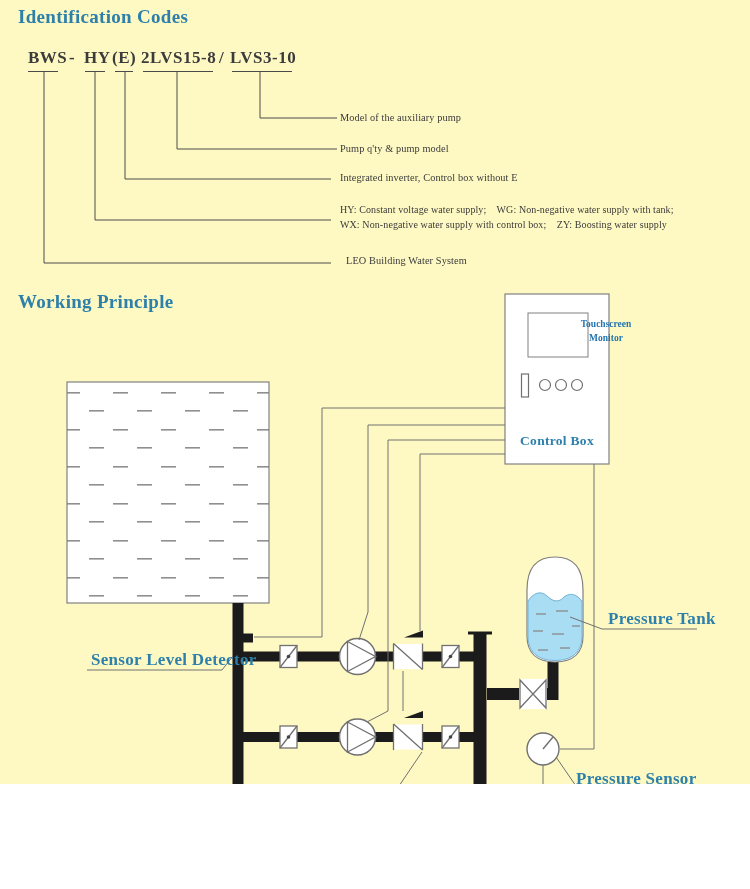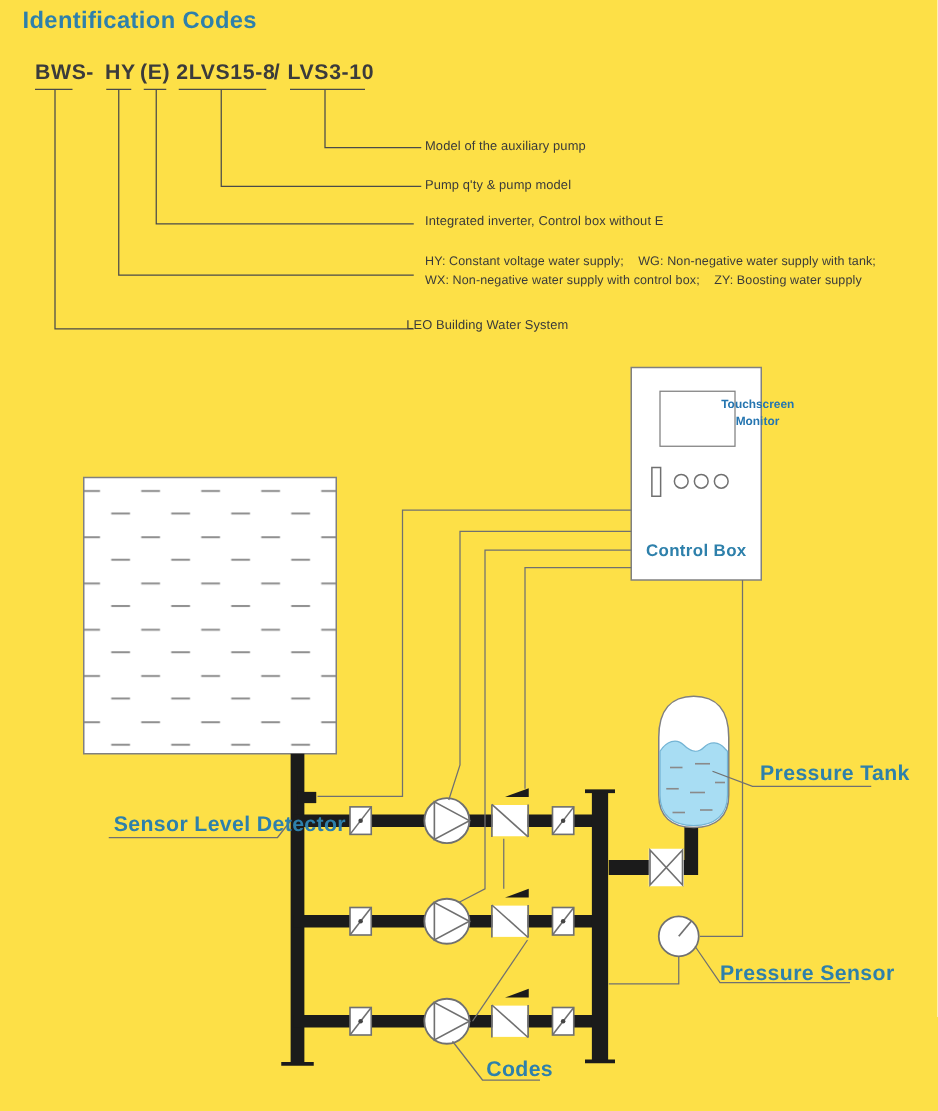--- a/index.html
+++ b/index.html
@@ -1,18 +1,18 @@
 <!DOCTYPE html>
 <html><head>
 <meta charset="utf-8">
 <style>
   html,body{margin:0;padding:0;background:#ffffff;}
   #canvas{
-    position:relative;width:750px;height:889px;background:#fde047;overflow:hidden;
-    font-family:Liberation Sans, sans-serif;
+    position:relative;width:750px;height:784px;background:#fef9c3;overflow:hidden;
+    font-family:Liberation Serif, serif;
   }
   #diagram-svg{position:absolute;left:0;top:0;}
   .abs{position:absolute;white-space:nowrap;}
   .section-title{
     font-size:19px;font-weight:bold;color:#2e80ab;letter-spacing:0.3px;
   }
   .code-part{
     font-size:17px;font-weight:bold;color:#3b3b3b;letter-spacing:0.5px;top:48px;
   }
   .idlabel{
@@ -203,22 +203,23 @@
   <div class="abs code-part" style="left:112px">(E)</div>
   <div class="abs code-part" style="left:141px">2LVS15-8</div>
   <div class="abs code-part" style="left:219px">/</div>
   <div class="abs code-part" style="left:230px">LVS3-10</div>
 
   <div class="abs idlabel" style="left:340px;top:112px">Model of the auxiliary pump</div>
   <div class="abs idlabel" style="left:340px;top:143px">Pump q'ty &amp; pump model</div>
   <div class="abs idlabel" style="left:340px;top:172px">Integrated inverter, Control box without E</div>
   <div class="abs idlabel small" style="left:340px;top:219px">WX: Non-negative water supply with control box;    ZY: Boosting water supply</div>
   <div class="abs idlabel small" style="left:340px;top:204px">HY: Constant voltage water supply;    WG: Non-negative water supply with tank;</div>
-  <div class="abs idlabel" style="left:325px;top:255px">LEO Building Water System</div>
-
+  <div class="abs idlabel" style="left:346px;top:255px">LEO Building Water System</div>
+
+  <div class="abs section-title" style="left:18px;top:291px">Working Principle</div>
 
   <div class="abs touchscreen-text" style="white-space:normal">
     <div>Touchscreen</div>
     <div>Monitor</div>
   </div>
 
   <div class="abs blulabel controlbox-text">Control Box</div>
 
   <div class="abs blulabel" style="left:608px;top:609px">Pressure Tank</div>
   <div class="abs blulabel" style="left:91px;top:650px">Sensor Level Detector</div>

